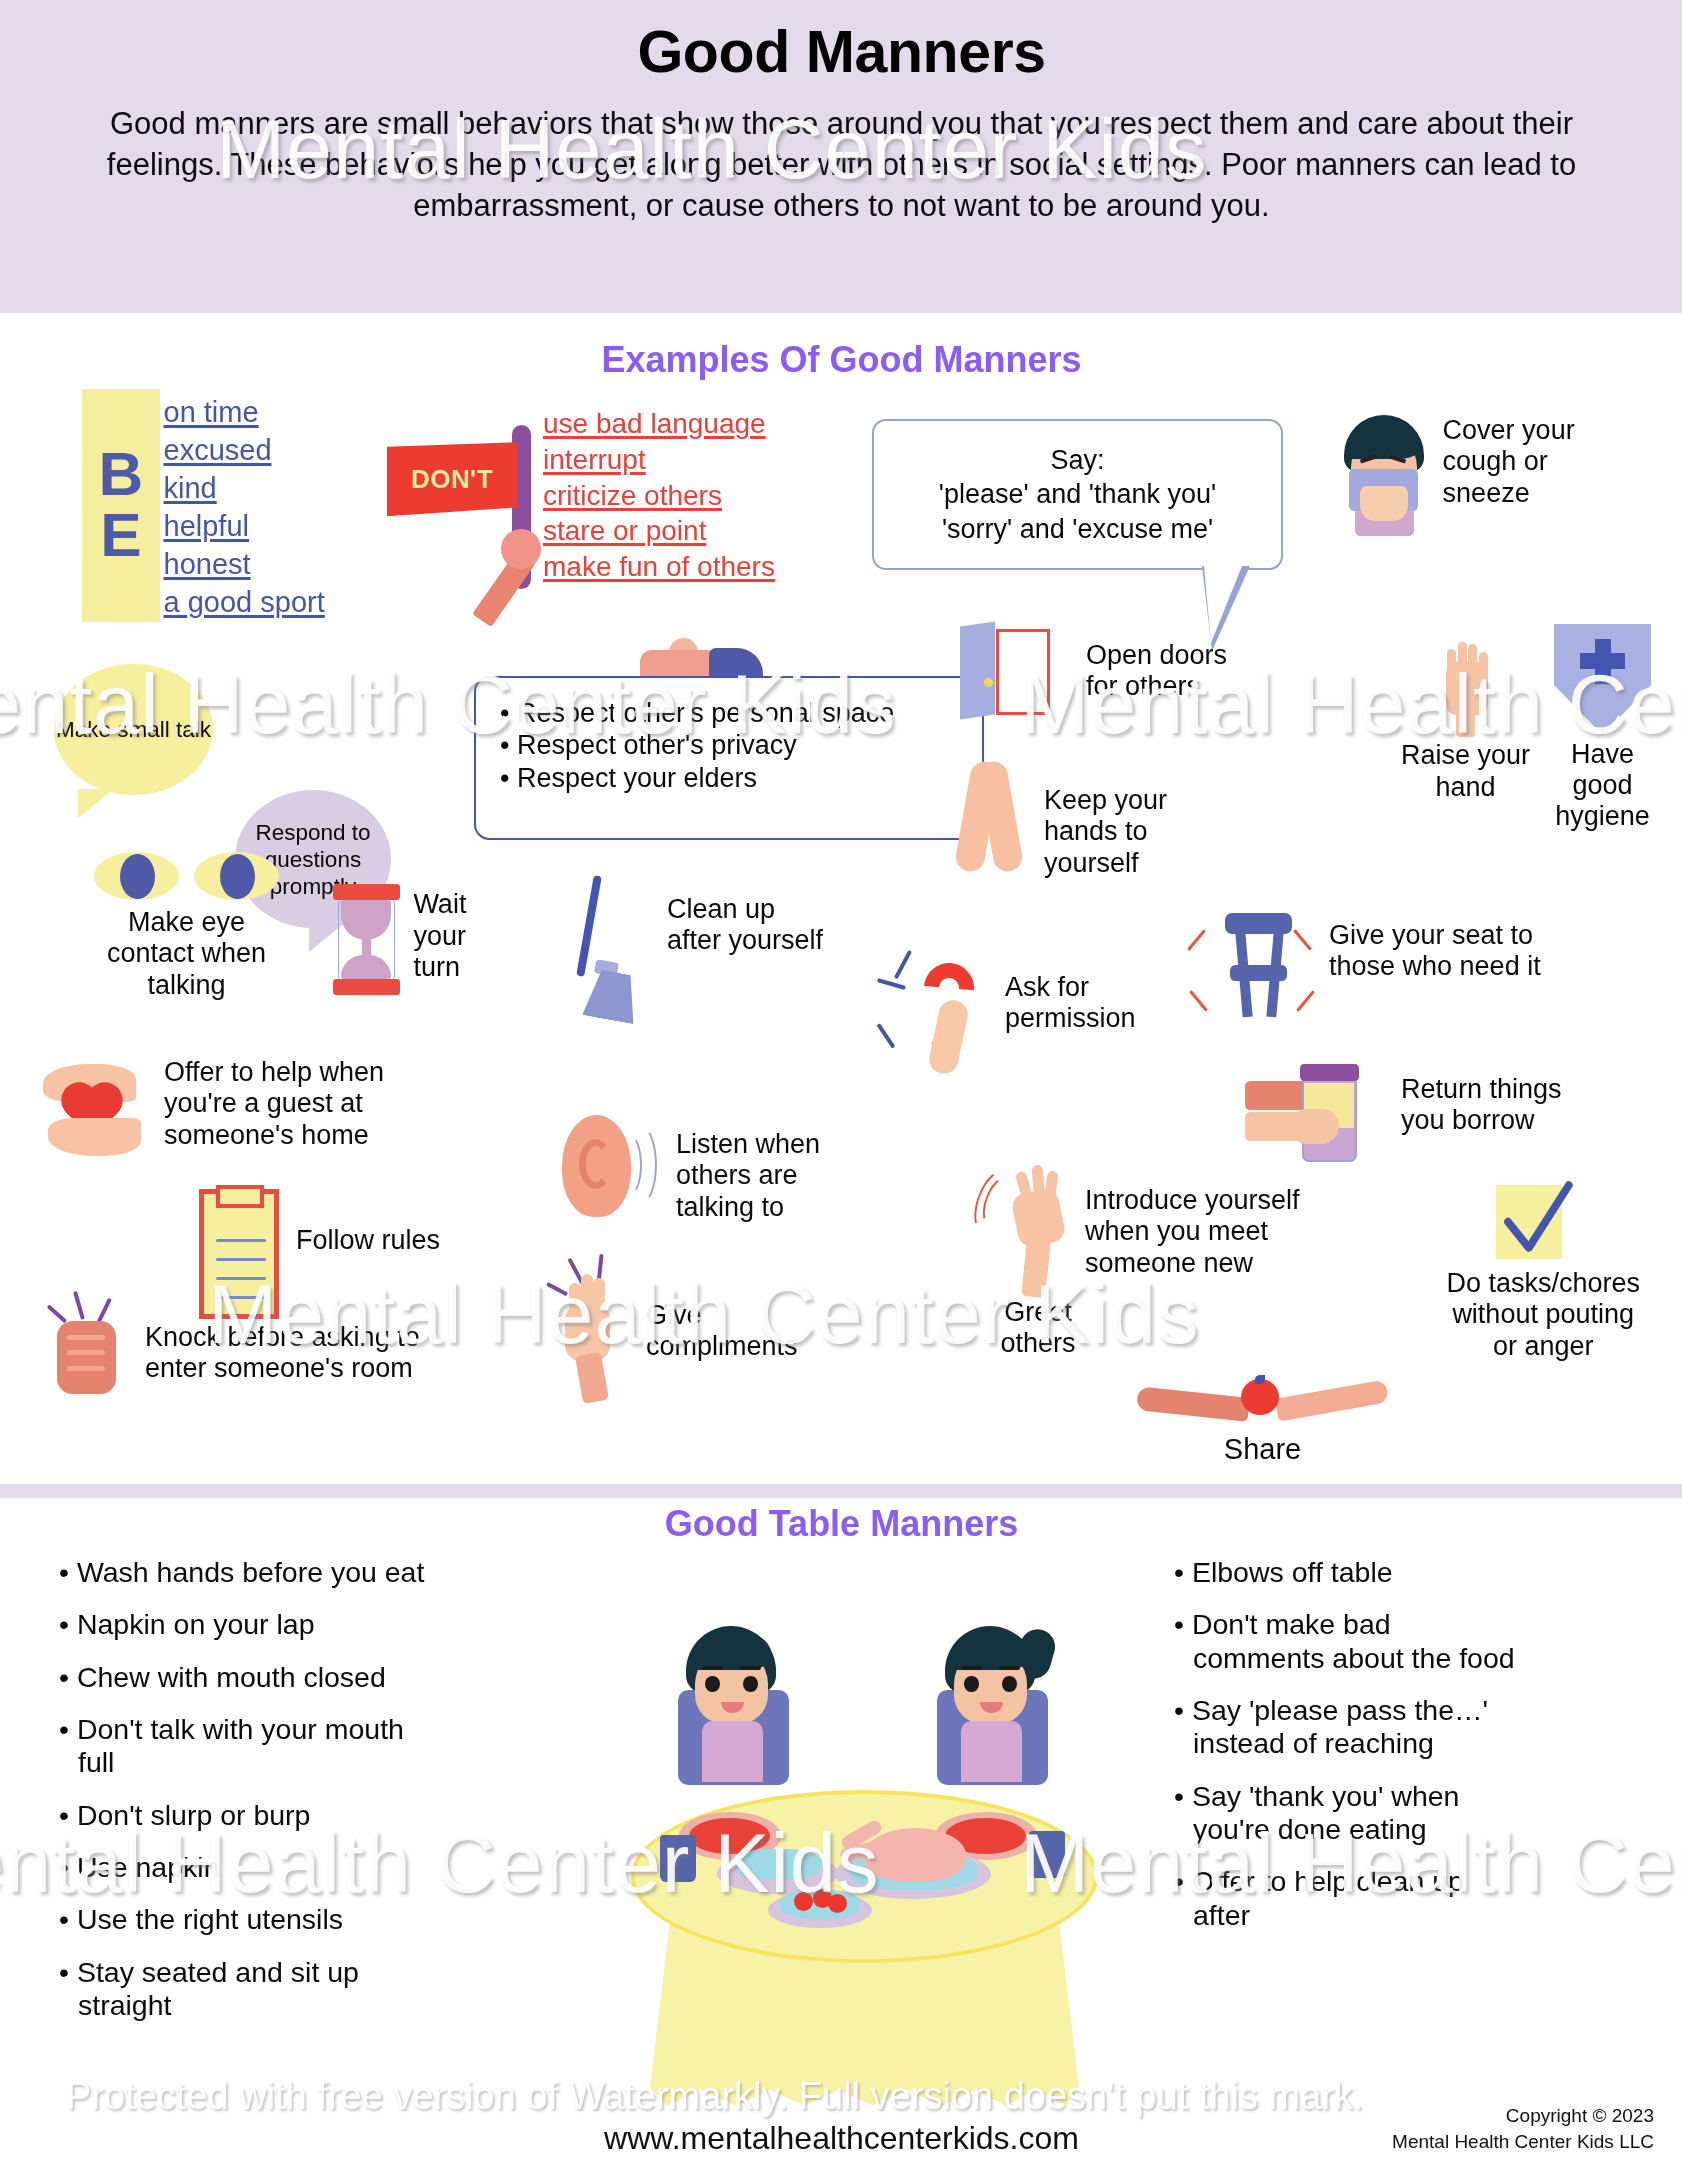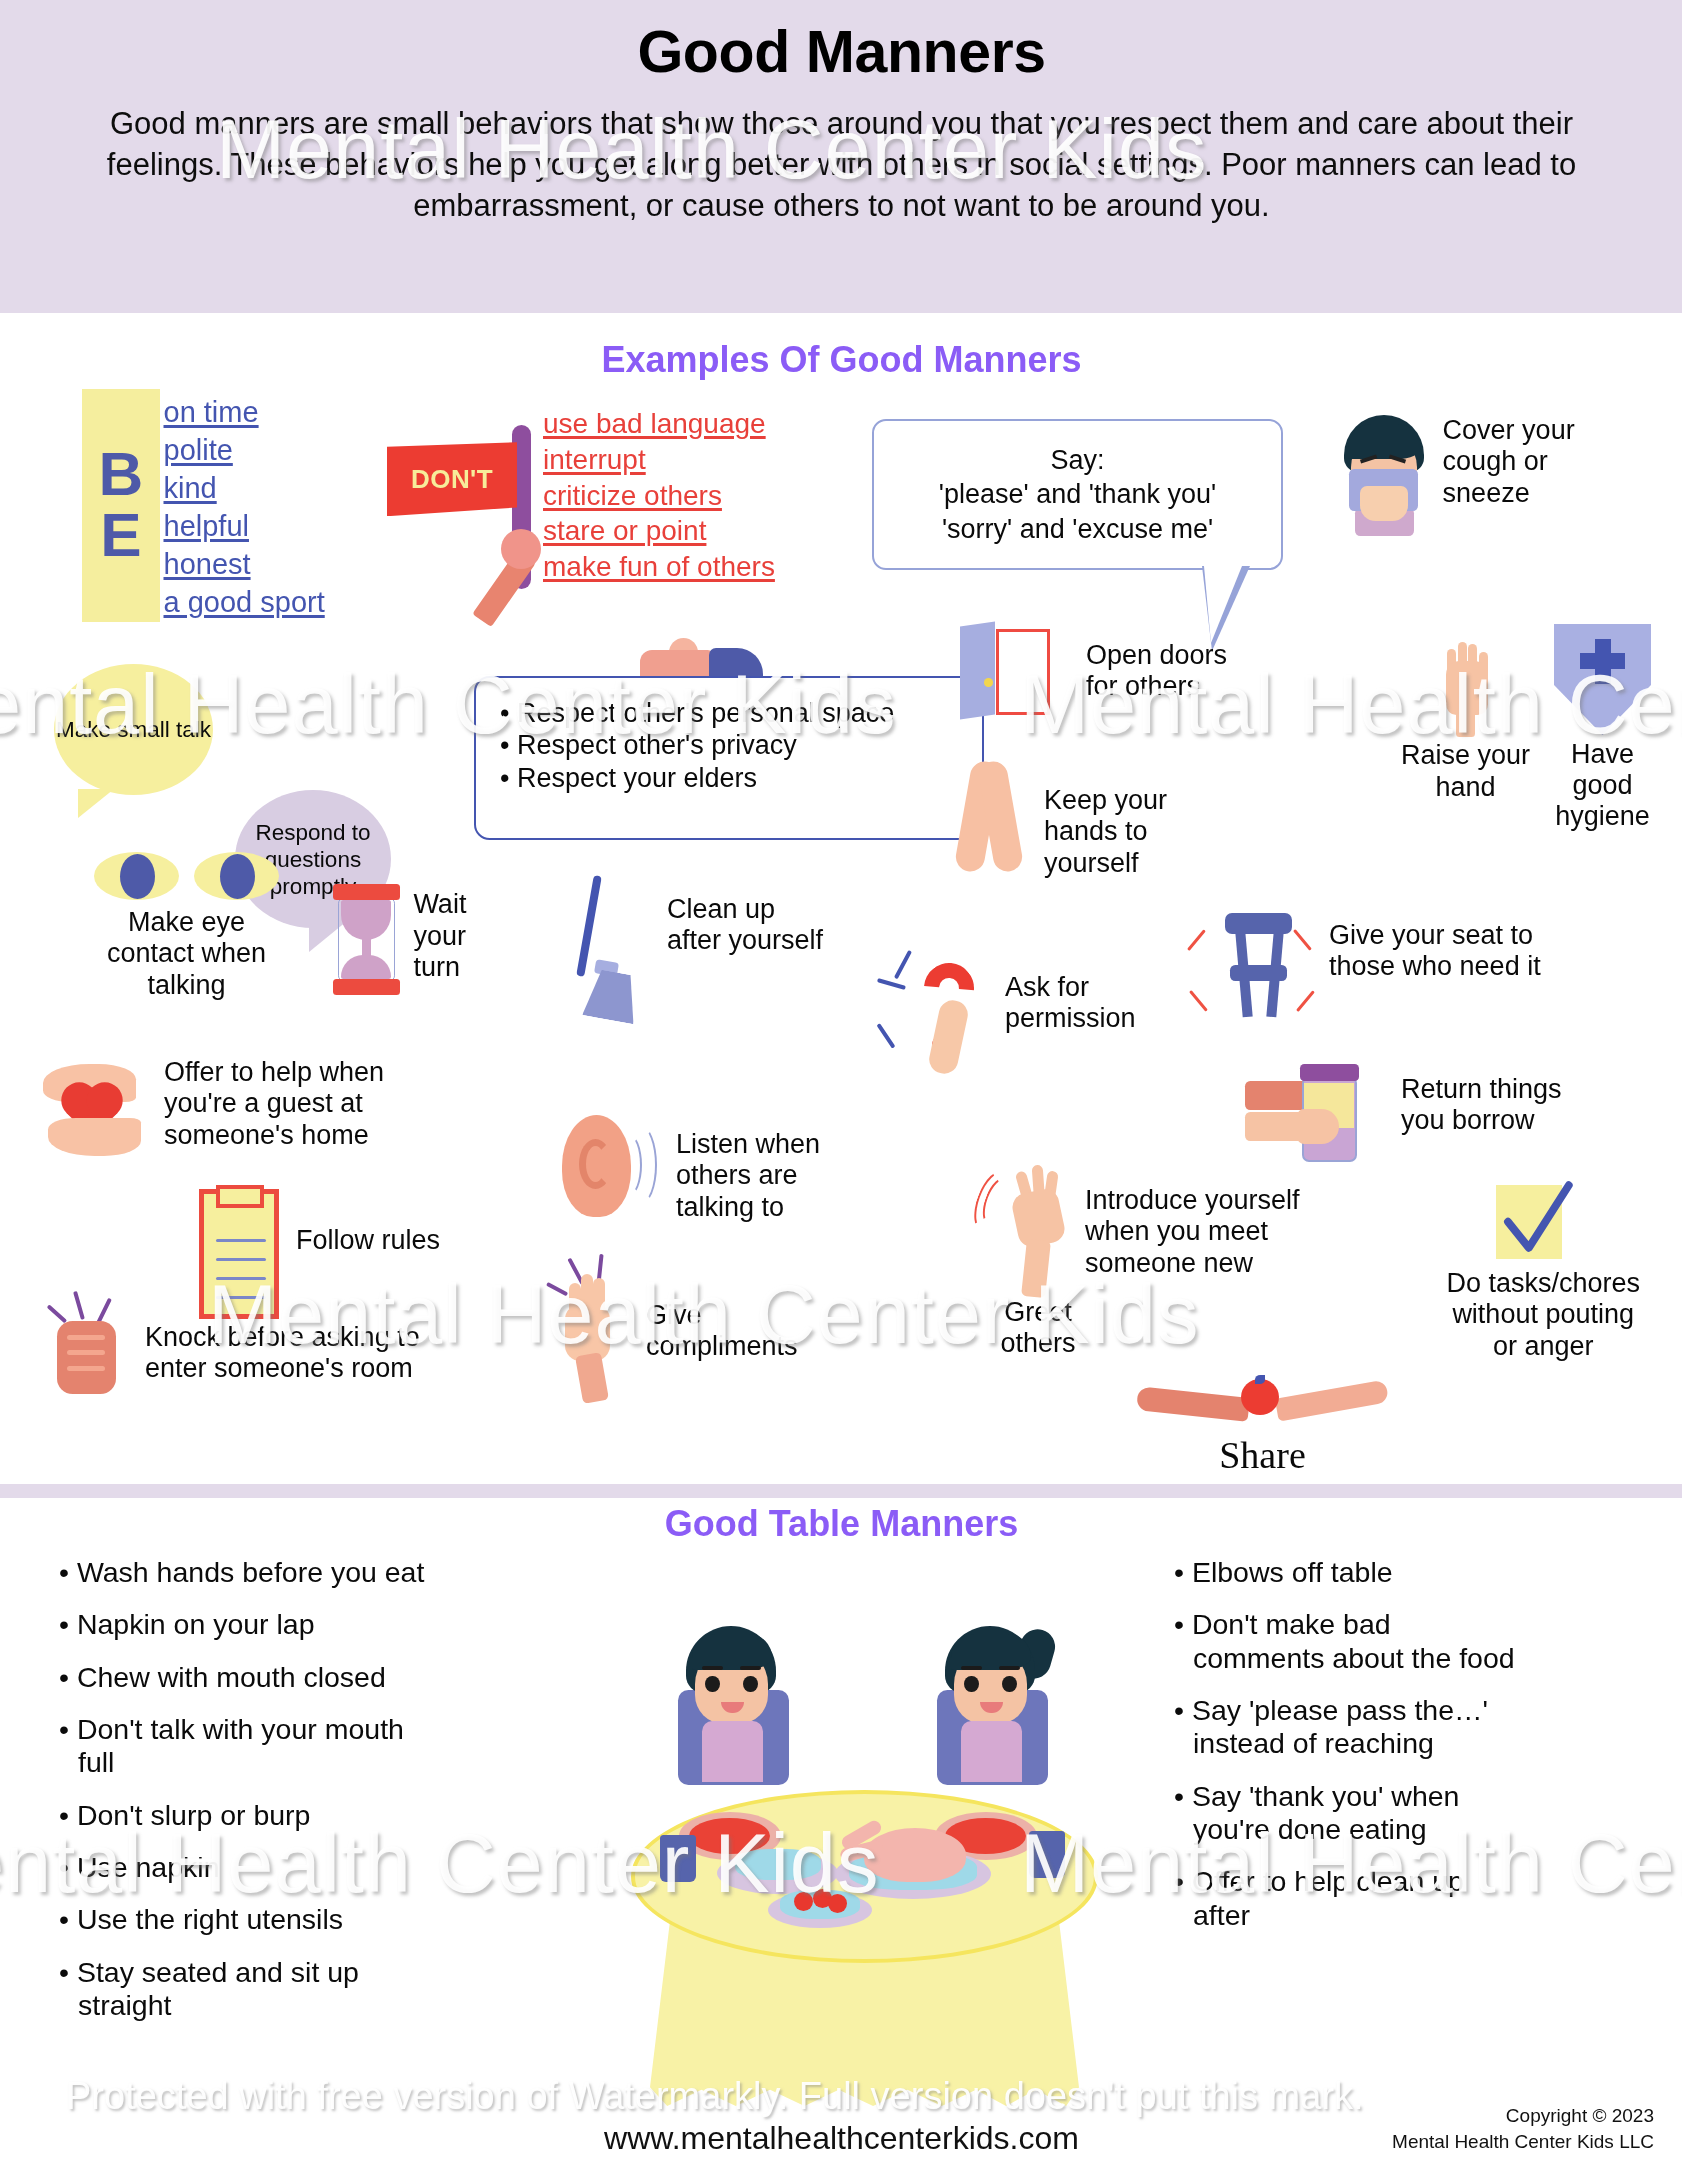--- a/index.html
+++ b/index.html
@@ -436,21 +436,21 @@
 
   <div class="section-title" id="examples-title">Examples Of Good Manners</div>
 
   <div class="item" id="be-block">
     <div id="be-letters">
       <span class="be-letter">B</span>
       <span class="be-letter">E</span>
     </div>
     <div id="be-list">
       <div class="be-item">on time</div>
-      <div class="be-item">polite </div>
+      <div class="be-item">excused </div>
       <div class="be-item">kind</div>
       <div class="be-item">helpful</div>
       <div class="be-item">honest</div>
       <div class="be-item">a good sport</div>
     </div>
   </div>
 
   <div class="item" id="dont-block">
     <div class="flag-wrap">
       <div class="flag-pole"></div>
@@ -709,21 +709,21 @@
 someone new</div>
   </div>
 
   <div class="item" id="share-block">
     <div class="share-ico">
       <div class="sh-arm-l"></div>
       <div class="sh-arm-r"></div>
       <div class="apple"></div>
       <div class="apple-leaf"></div>
     </div>
-    <div class="label" style="font-size:38px;padding-top:3.5px;font-family:Liberation Serif, serif;">Share</div>
+    <div class="label" style="font-size:29px;padding-top:3.5px;">Share</div>
   </div>
 
   <div class="item" id="chore-block">
     <div class="check-box"></div>
     <div class="check-mark">
       <svg viewBox="0 0 84 92">
           <path d="M8 48 L32 78 L78 6" stroke="#4455b0" stroke-width="9" fill="none" stroke-linecap="round" stroke-linejoin="round"></path>
         </svg>
     </div>
     <div class="label" style="position:absolute;left:-17.3px;top:83px;text-align:center;width:285px;">Do tasks/chores

